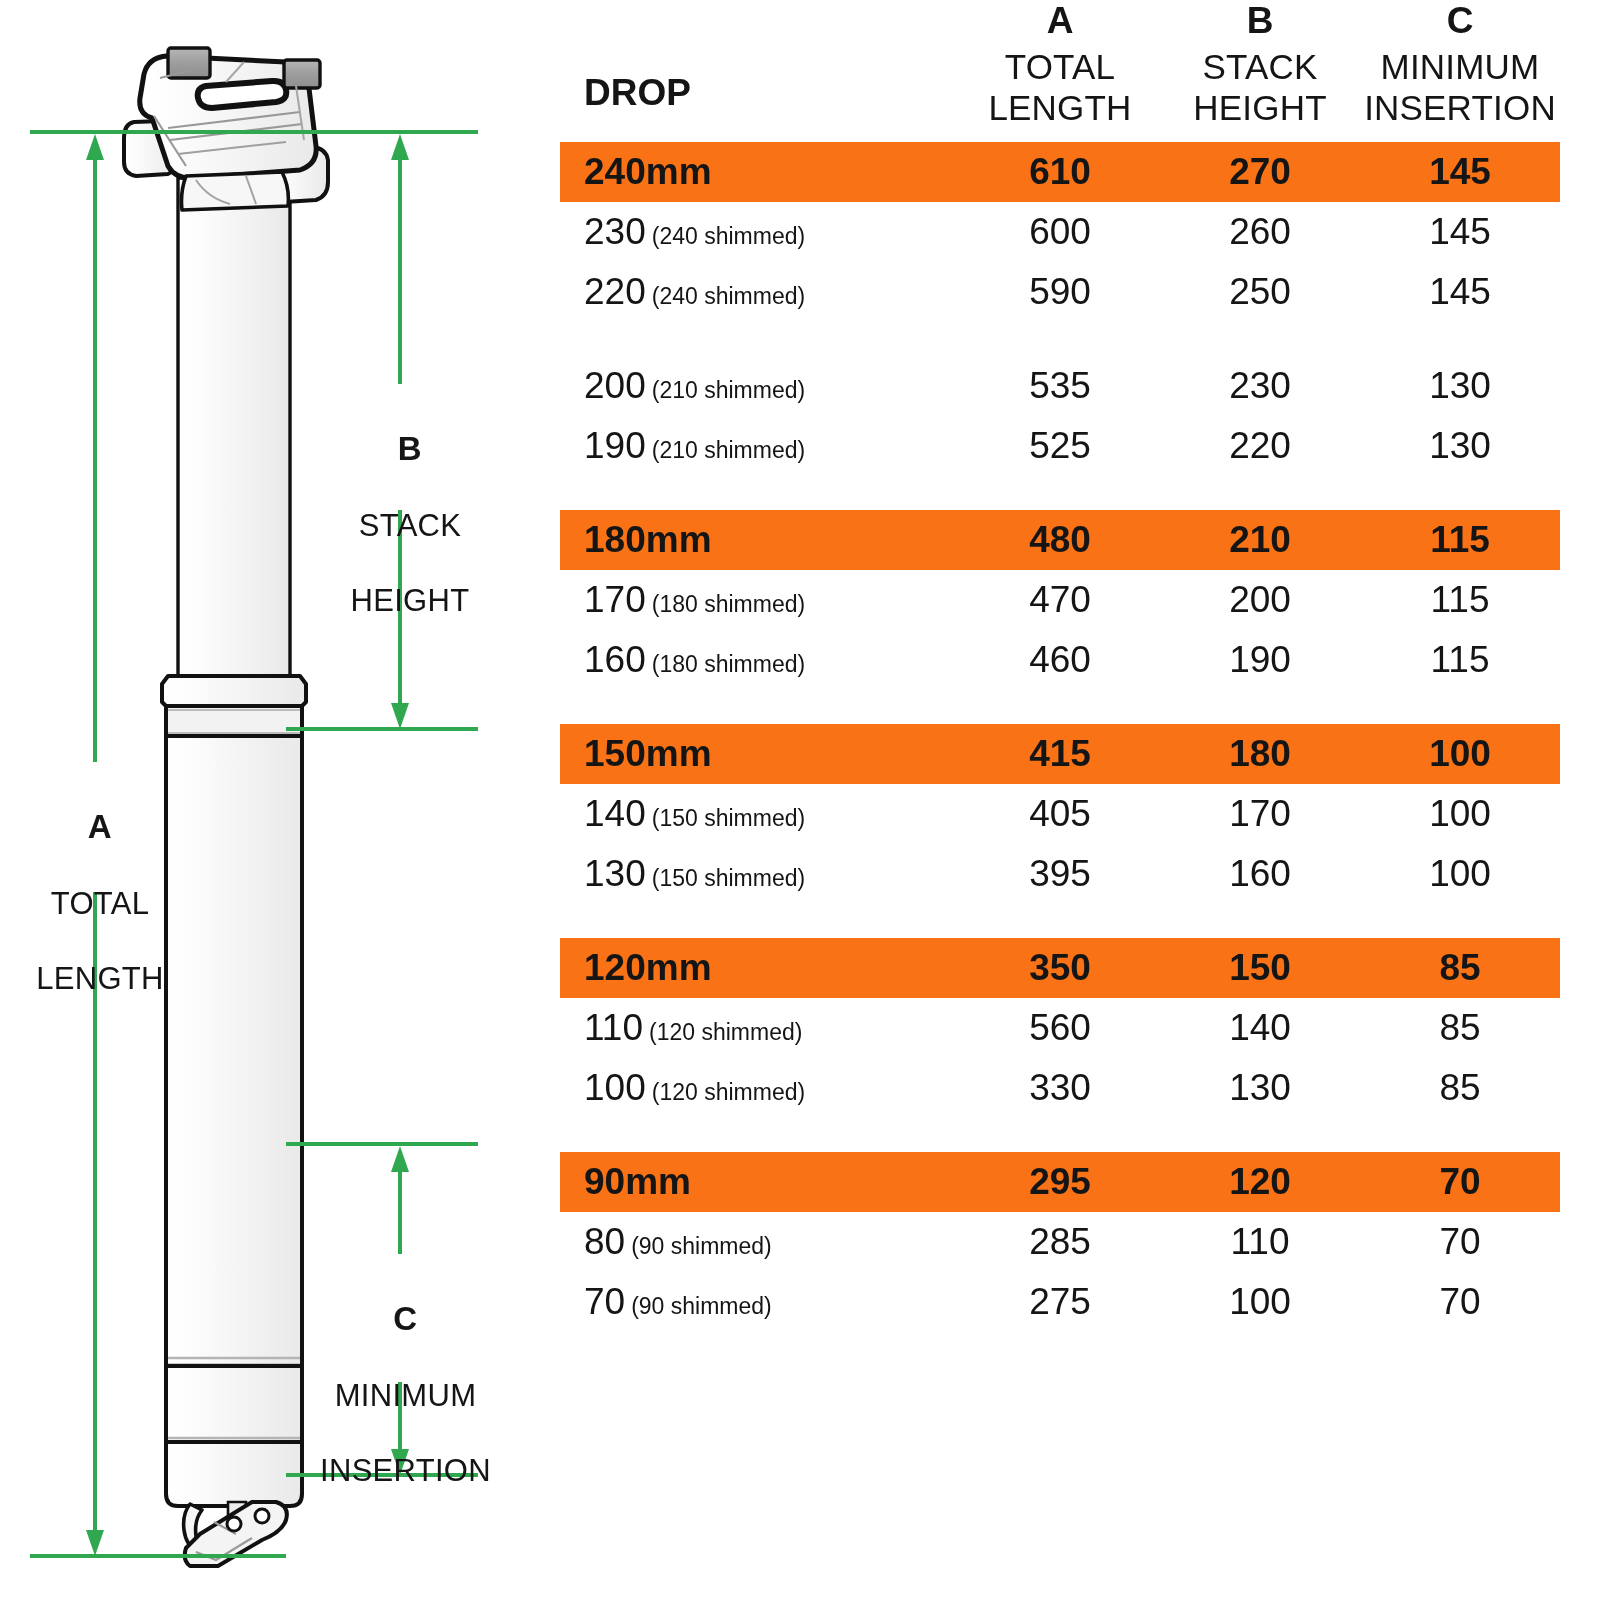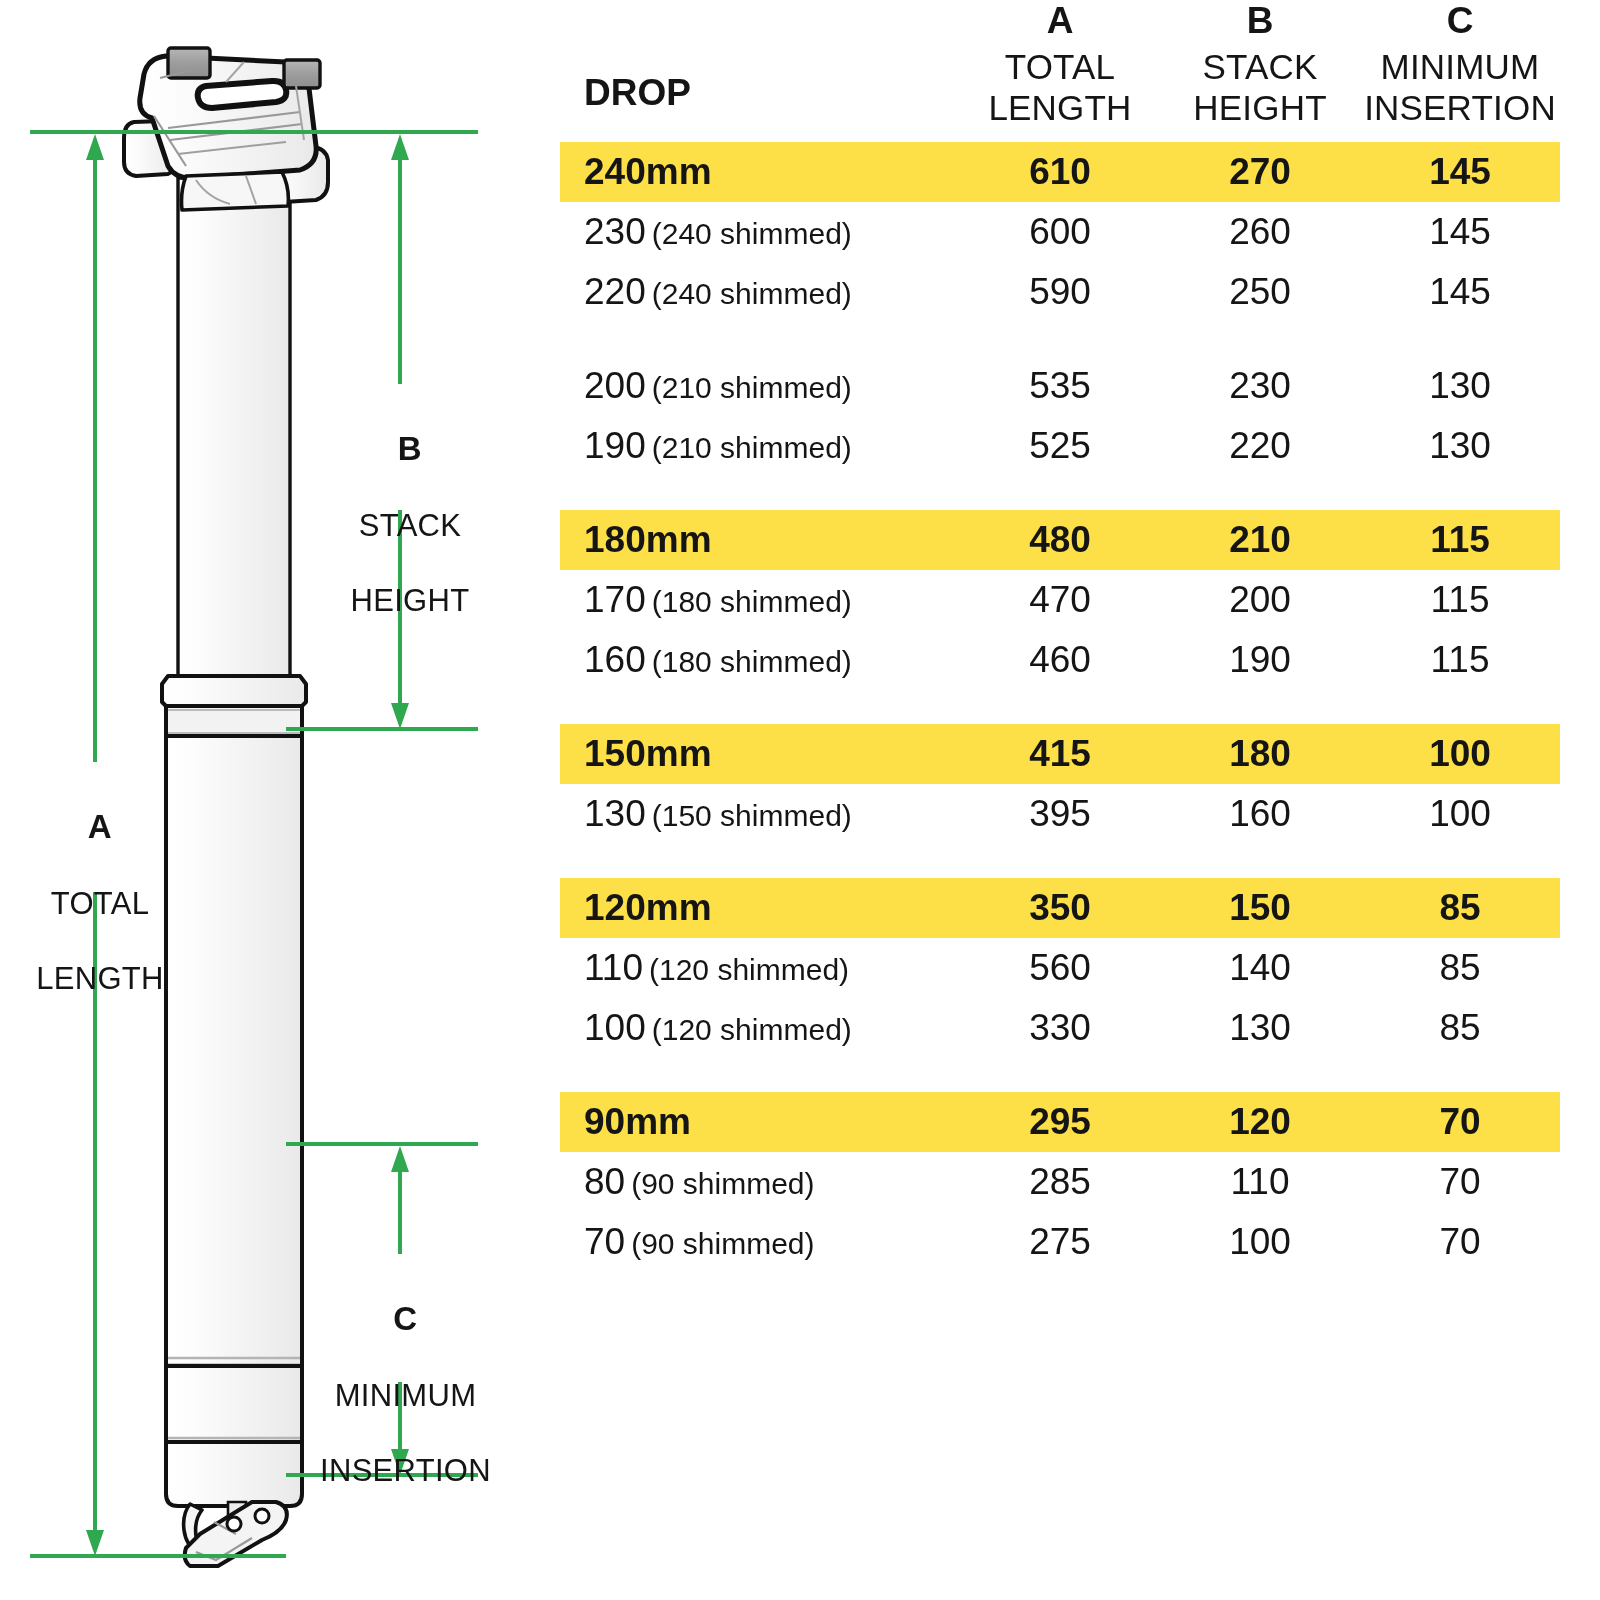--- a/index.html
+++ b/index.html
@@ -111,26 +111,26 @@
     font-size: 37px;
     text-align: center;
     vertical-align: middle;
   }
   tbody td.drop-cell {
     text-align: left;
     padding-left: 24px;
     white-space: nowrap;
   }
 
-  tr.primary { background: #fde047; }
+  tr.primary { background: #f97316; }
   tr.primary td { font-weight: bold; }
   tr.primary td.drop-cell .drop-main { font-weight: bold; }
 
   .drop-main { font-size: 37px; }
-  .drop-note { font-size: 30px; padding-left: 6px; }
+  .drop-note { font-size: 23px; padding-left: 6px; }
 
   tr.spacer { height: 34px; background: #ffffff; }
   tr.spacer td { font-size: 0; line-height: 0; padding: 0; }
 </style>
 </head>
 <body>
 
 <div id="stage">
 
   <div id="diagram">
@@ -357,20 +357,26 @@
           <tr class="spacer">
             <td colspan="4"></td>
           </tr>
           <tr class="primary">
             <td class="drop-cell"><span class="drop-main">150mm</span></td>
             <td>415</td>
             <td>180</td>
             <td>100</td>
           </tr>
           <tr class="variant">
+            <td class="drop-cell"><span class="drop-main">140</span><span class="drop-note">(150 shimmed)</span></td>
+            <td>405</td>
+            <td>170</td>
+            <td>100</td>
+          </tr>
+          <tr class="variant">
             <td class="drop-cell"><span class="drop-main">130</span><span class="drop-note">(150 shimmed)</span></td>
             <td>395</td>
             <td>160</td>
             <td>100</td>
           </tr>
           <tr class="spacer">
             <td colspan="4"></td>
           </tr>
           <tr class="primary">
             <td class="drop-cell"><span class="drop-main">120mm</span></td>

